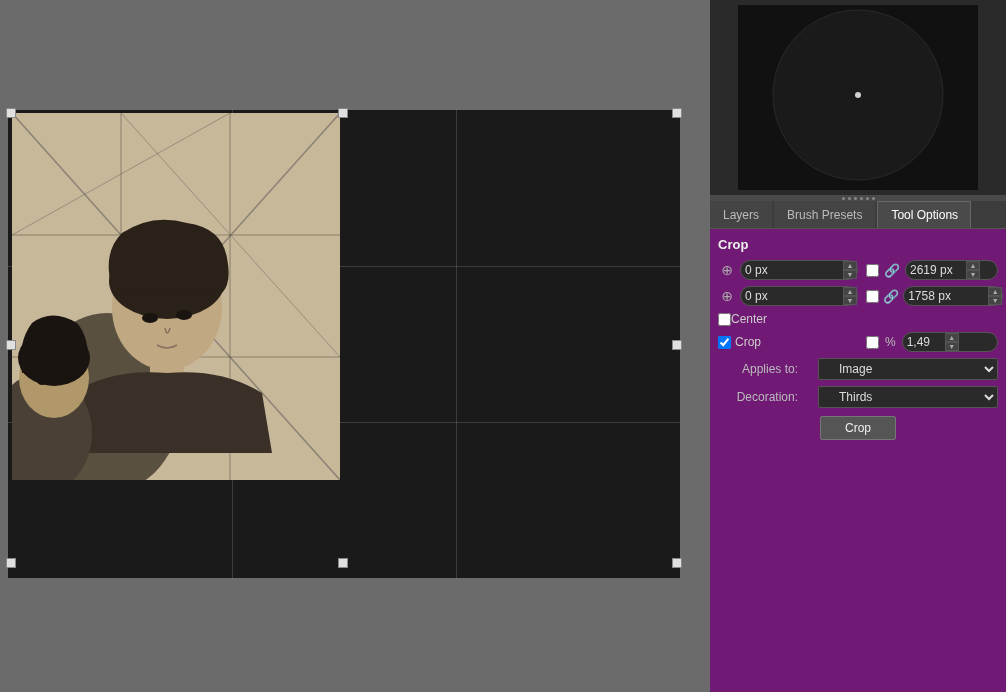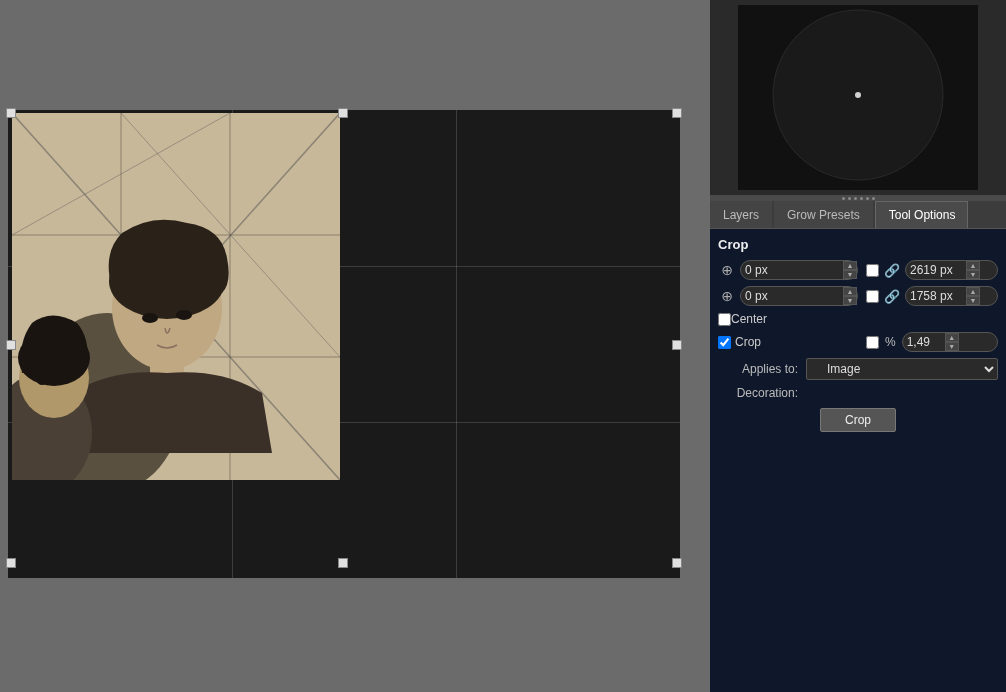--- a/index.html
+++ b/index.html
@@ -90,21 +90,21 @@
     
     .manga-svg {
       width: 100%;
       height: 100%;
     }
 
     
     .right-panel {
       width: 296px;
       height: 692px;
-      background: #0f172a;
+      background: #701a75;
       display: flex;
       flex-direction: column;
       flex-shrink: 0;
     }
 
     
     .brush-preview {
       width: 100%;
       height: 195px;
       background: #2a2a2a;
@@ -275,21 +275,21 @@
       align-items: center;
       gap: 4px;
       width: 50%;
     }
 
     
     .labeled-row {
       display: flex;
       align-items: center;
       margin-bottom: 6px;
-      gap: 8px;
+      gap: 20px;
     }
 
     .row-label {
       color: #bbb;
       font-size: 12px;
       text-align: right;
       width: 80px;
       flex-shrink: 0;
     }
 
@@ -412,21 +412,21 @@
     <div class="dot"></div>
     <div class="dot"></div>
     <div class="dot"></div>
     <div class="dot"></div>
     <div class="dot"></div>
     <div class="dot"></div>
   </div>
 
   <div class="tabs">
     <div class="tab">Layers</div>
-    <div class="tab">Grow Presets</div>
+    <div class="tab">Brush Presets</div>
     <div class="tab active">Tool Options</div>
   </div>
 
   <div class="tool-options">
 
     <div class="section-title">Crop</div>
 
     <div class="full-row">
       <div class="left-part">
         <div class="field-icon">⊕</div>
@@ -459,21 +459,21 @@
           <div class="field-spinner">
             <div class="spinner-btn">▲</div>
             <div class="spinner-btn">▼</div>
           </div>
         </div>
       </div>
       <div class="right-part" style="padding-left:8px;">
         <input type="checkbox" class="field-checkbox" style="">
         <div class="link-icon">🔗</div>
         <div class="field-input-wrapper">
-          <input class="field-input" type="text" value="1758 px" style="width: 60px;">
+          <input class="field-input" type="text" value="1758 px" style="width: 84px;">
           <div class="field-spinner">
             <div class="spinner-btn">▲</div>
             <div class="spinner-btn">▼</div>
           </div>
         </div>
       </div>
     </div>
 
     <div class="checkbox-row">
       <input type="checkbox" style="">
@@ -502,18 +502,25 @@
       <span class="row-label">Applies to:</span>
       <select class="row-select">
         <option>Image</option>
         <option>Selection</option>
         <option>Canvas</option>
       </select>
     </div>
 
     <div class="labeled-row">
       <span class="row-label">Decoration:</span>
+      <select class="row-select">
+        <option>Thirds</option>
+        <option>Rule of Fifths</option>
+        <option>Golden Ratio</option>
+        <option>Diagonal</option>
+        <option>None</option>
+      </select>
     </div>
 
     <button class="crop-button">Crop</button>
 
   </div>
 </div>
 
 </body></html>

